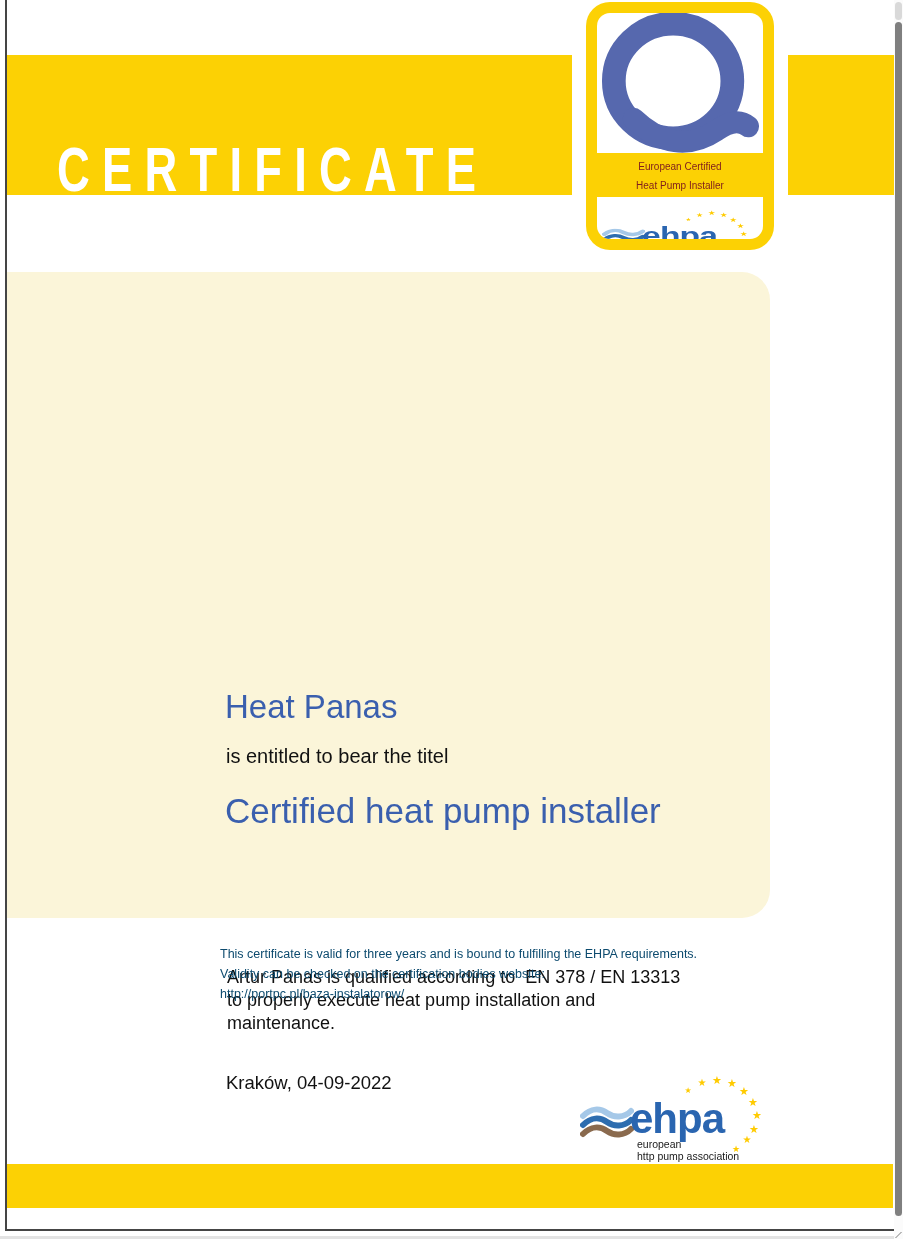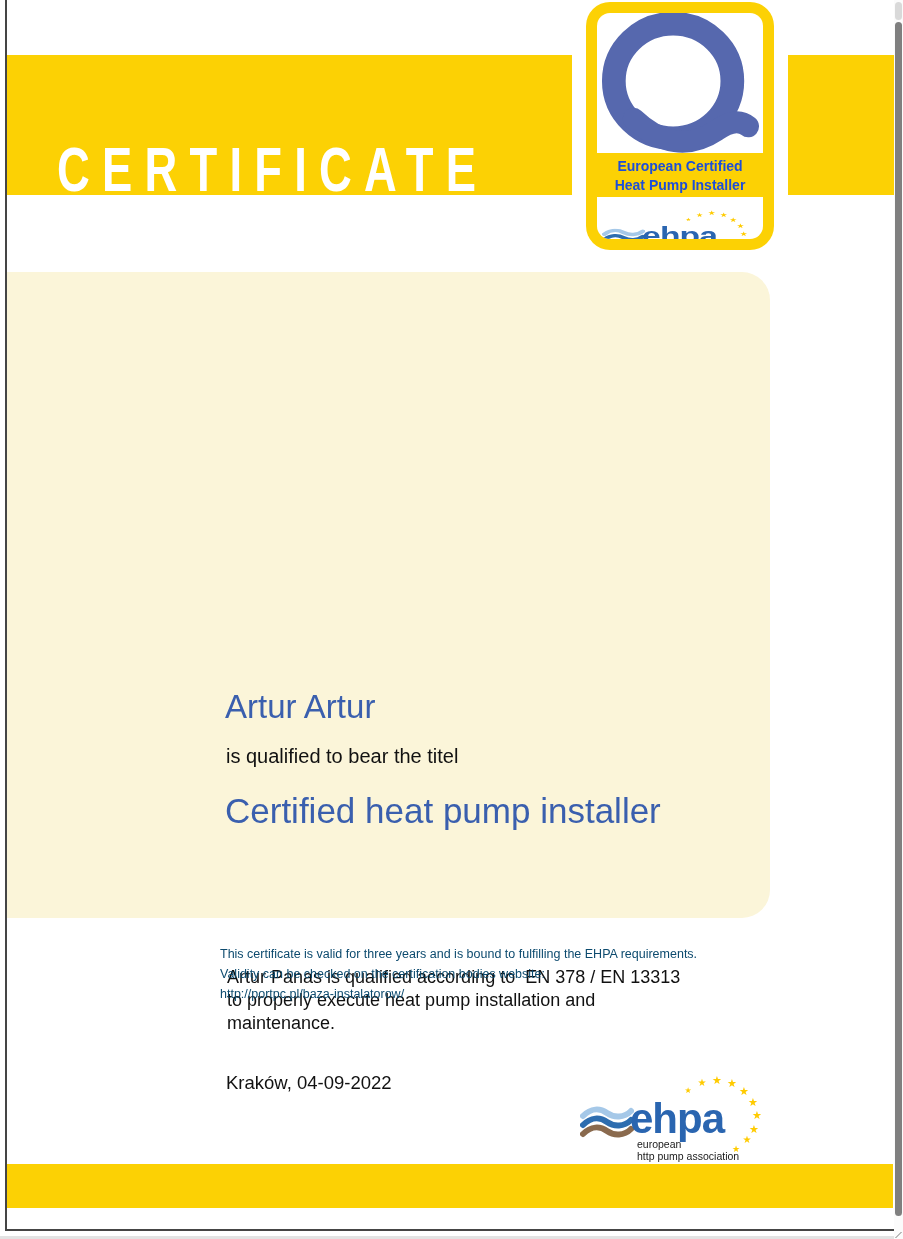--- a/index.html
+++ b/index.html
@@ -17,21 +17,21 @@
 
   
   .right-square{position:absolute;left:788px;top:55px;width:106px;height:140px;background:#FCD104;}
 
   
   .badge{position:absolute;left:586px;top:2px;width:188px;height:248px;background:#FCD104;border-radius:24px;}
   .badge-inner{position:absolute;left:11px;top:11px;width:166px;height:226px;background:#ffffff;
     border-radius:13px;overflow:hidden;}
   .badge-band{position:absolute;left:0;top:140px;width:166px;height:44px;background:#FCD104;
     text-align:center;padding-top:4px;box-sizing:border-box;}
-  .badge-band div{font-size:14px;font-weight:700;color:#1d4ed8;line-height:19px;letter-spacing:0;}
+  .badge-band div{font-size:10px;font-weight:400;color:#7f1d1d;line-height:19px;letter-spacing:0;}
   .badge-q{position:absolute;left:3px;top:-4px;z-index:2;}
 
   
   .ehpa-logo{position:absolute;width:182px;height:84px;}
   .ehpa-waves{position:absolute;left:0;top:30px;}
   .ehpa-word{position:absolute;left:50px;top:22px;font-size:42px;line-height:42px;font-weight:700;
     color:#2A65B0;letter-spacing:-1px;}
   .ehpa-sub{position:absolute;left:57px;top:62px;font-size:10.5px;line-height:12px;color:#1a1a1a;white-space:pre-line;}
   .eu-star{position:absolute;color:#FFCB00;transform:translate(-50%,-50%);line-height:1;}
   .ehpa-logo-big{left:580px;top:1076px;}
@@ -103,22 +103,22 @@
         <span class="eu-star" style="left:164px;top:15px;font-size:11px">★</span>
         <span class="eu-star" style="left:173px;top:26px;font-size:11px">★</span>
         <span class="eu-star" style="left:177px;top:39px;font-size:11px">★</span>
         <span class="eu-star" style="left:174px;top:53px;font-size:11px">★</span>
 
       </div>
     </div>
   </div>
 
   <div class="cream">
-    <div class="txt holder-name">Artur Artur</div>
-    <div class="txt entitled">is qualified to bear the titel</div>
+    <div class="txt holder-name">Heat Panas</div>
+    <div class="txt entitled">is entitled to bear the titel</div>
     <div class="txt cert-title">Certified heat pump installer</div>
     <div class="txt para2">Artur Panas is qualified according to  EN 378 / EN 13313
 to properly execute heat pump installation and
 maintenance.</div>
     <div class="txt place-date">Kraków, 04-09-2022</div>
   </div>
 
   <div class="txt footer-note">This certificate is valid for three years and is bound to fulfilling the EHPA requirements.
 Validity can be checked on the certification bodies website:
 http://portpc.pl/baza-instalatorow/</div>

